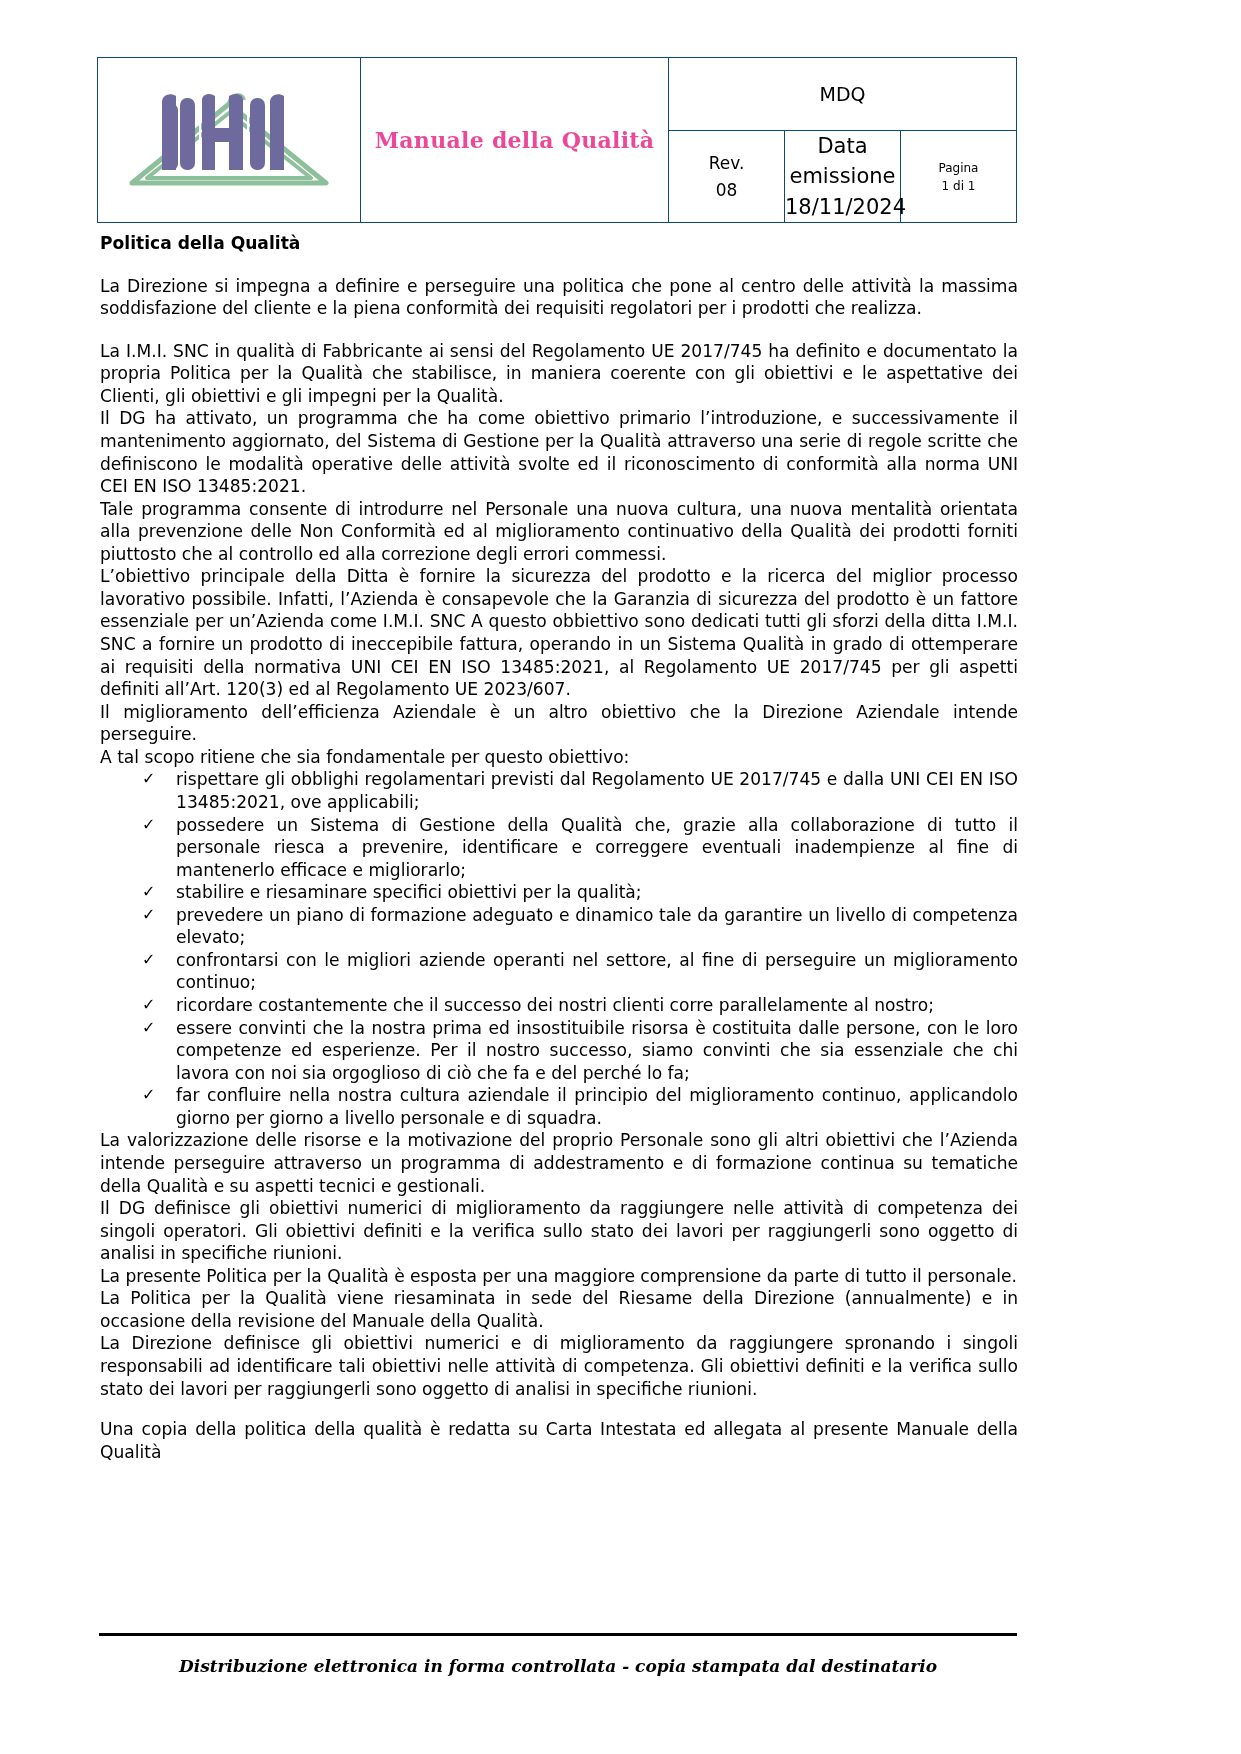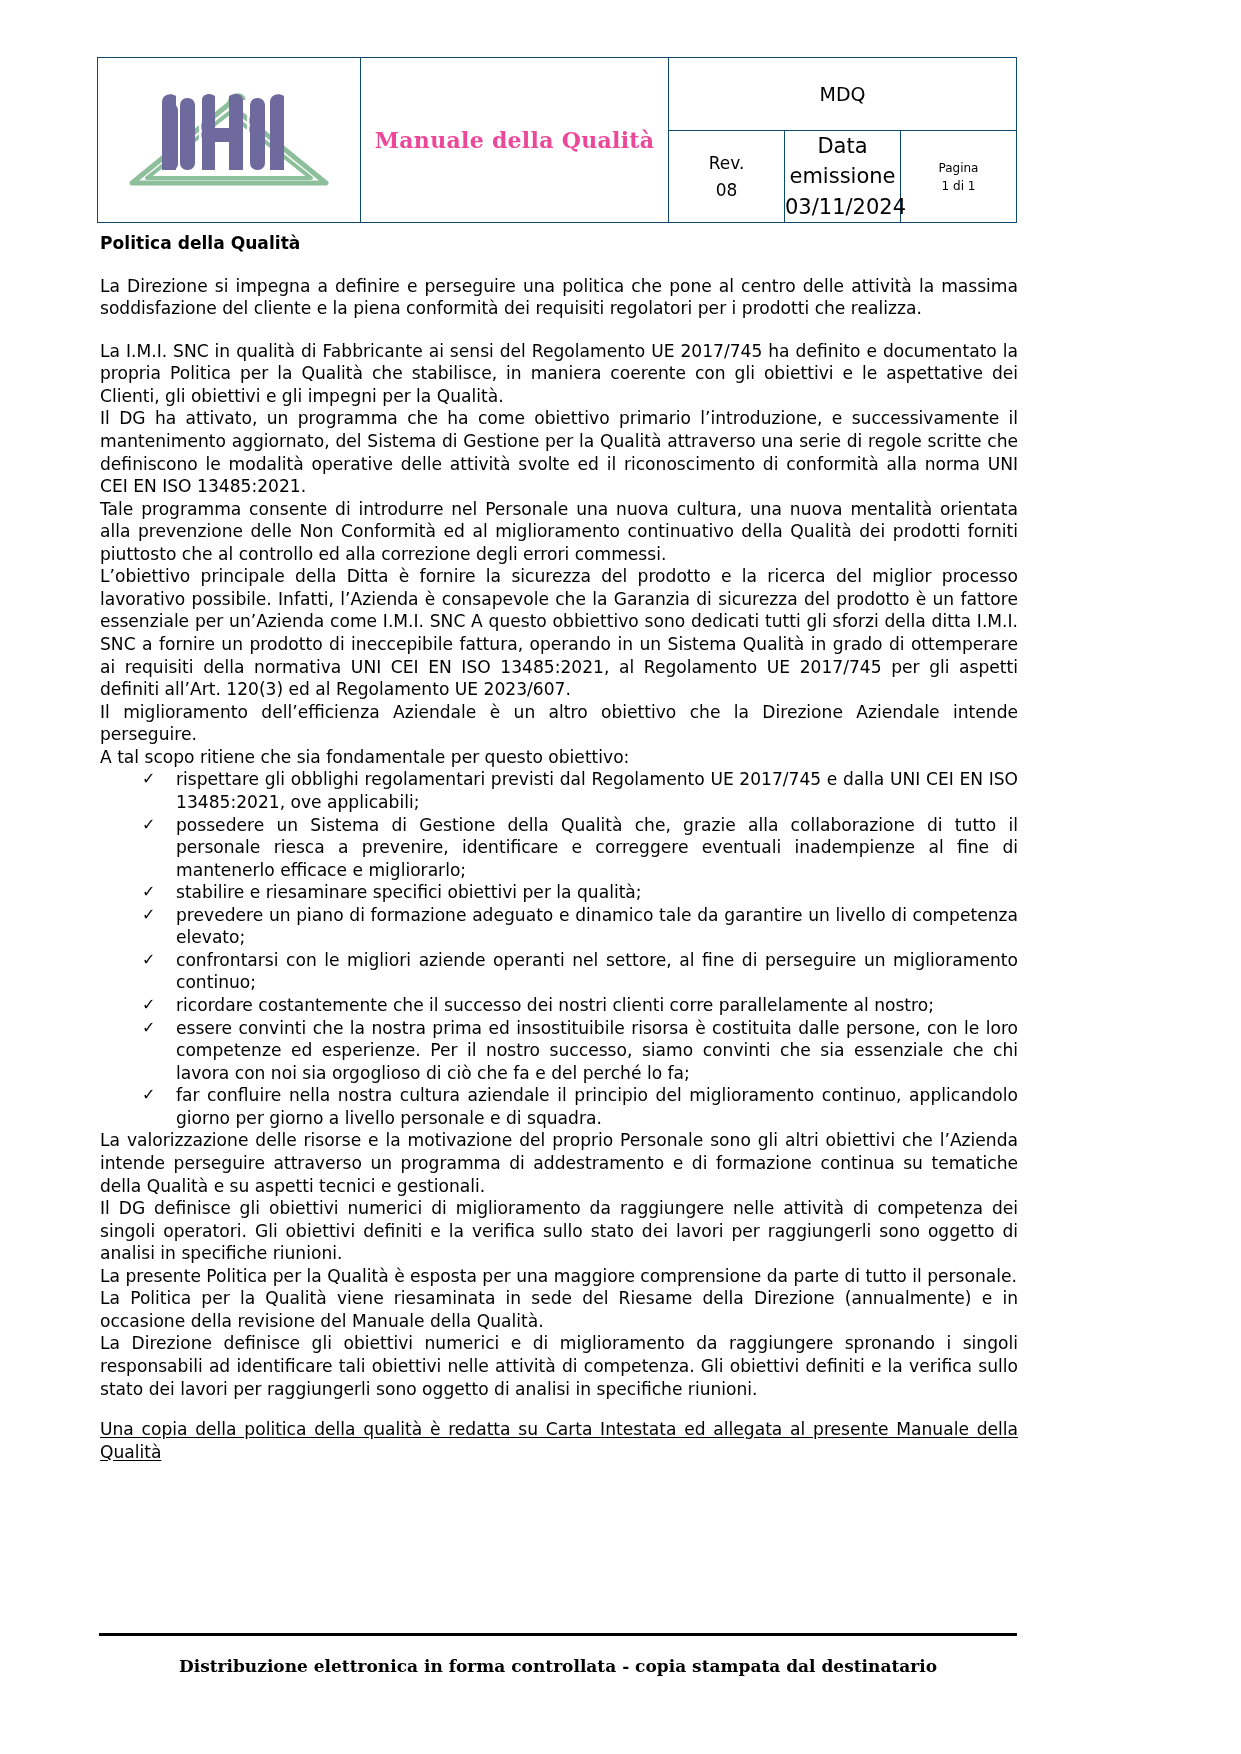--- a/index.html
+++ b/index.html
@@ -135,40 +135,40 @@
   }
   ul.checklist > li .tick {
     position: absolute;
     left: 42px;
     top: 0;
     font-size: 16px;
     font-family: "DejaVu Sans", sans-serif;
   }
 
   .underlined {
-    text-decoration: underline;
     text-underline-offset: 2px;
   }
 
   
   .footer-rule {
     position: absolute;
     left: 99px;
     top: 1633px;
     width: 918px;
     height: 3px;
     background: #000000;
   }
   .footer-text {
     position: absolute;
     left: 99px;
     top: 1656px;
     width: 918px;
     text-align: center;
     font-family: "DejaVu Serif", serif;
+    font-style: italic;
     font-weight: bold;
     font-size: 17px;
     color: #000;
   }
 </style>
 </head>
 <body>
 
 <div class="page">
 
@@ -213,21 +213,21 @@
       </td>
     </tr>
     <tr>
       <td class="rev-label-cell">
         <span class="cellline">Rev.</span>
         <span class="cellline">08</span>
       </td>
       <td class="data-cell">
         <span class="cellline">Data</span>
         <span class="cellline">emissione</span>
-        <span class="cellline">03/11/2024</span>
+        <span class="cellline">18/11/2024</span>
       </td>
       <td class="pagina-cell">
         <span class="cellline">Pagina</span>
         <span class="cellline">1 di 1</span>
       </td>
     </tr>
   </tbody>
     </table>
 
   <div class="content">

